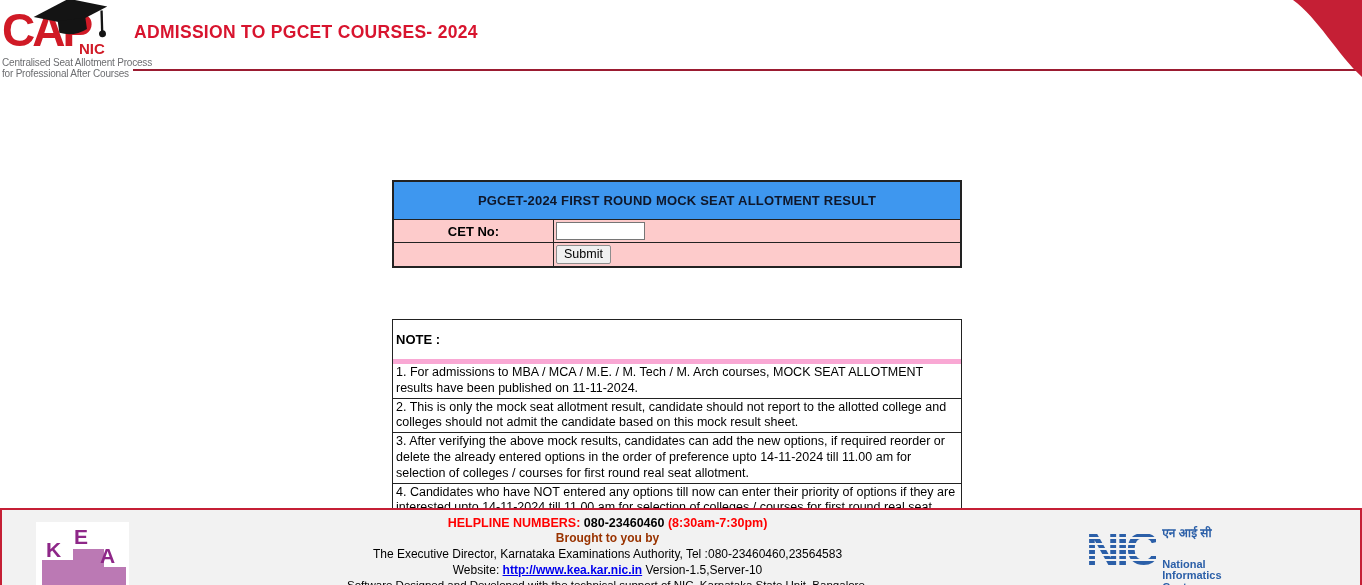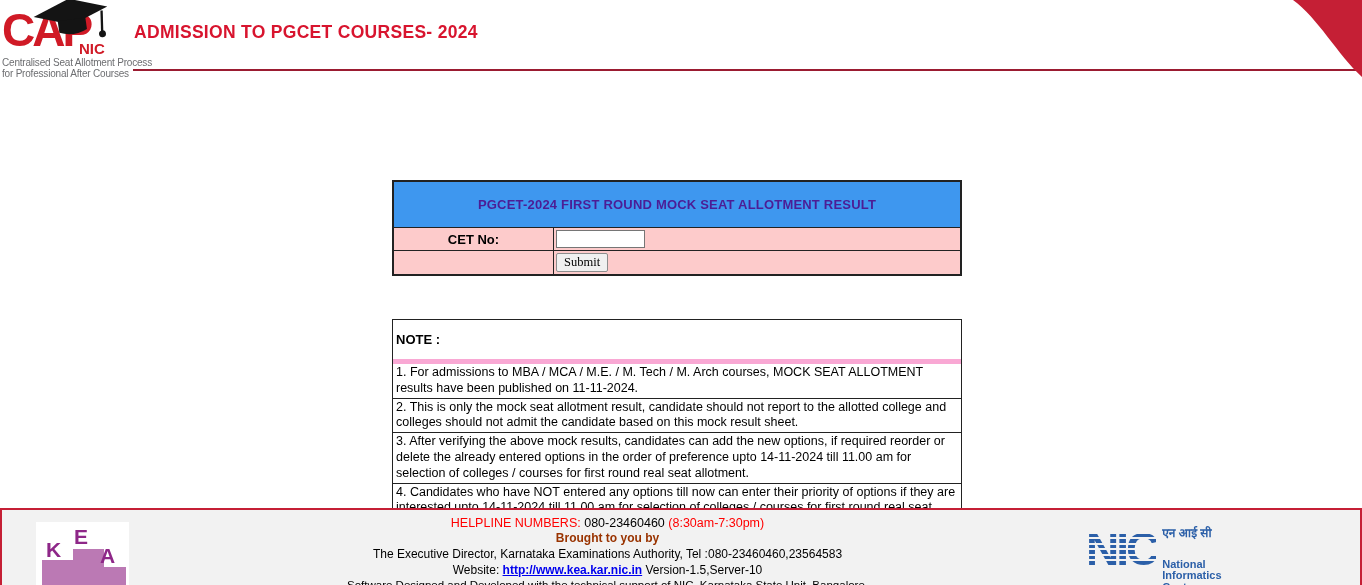--- a/index.html
+++ b/index.html
@@ -16,30 +16,30 @@
   .nic-text { position:absolute; left:77px; bottom:1px; font-size:15px; font-weight:bold; color:#d01a26; letter-spacing:0; }
   .cap-svg { position:absolute; left:30px; top:-5px; width:78px; height:48px; z-index:2; }
   .tagline { font-size:10px; color:#6d6e71; line-height:10.5px; white-space:nowrap; letter-spacing:-0.2px; }
 
   .page-title { position:absolute; left:134px; top:22px; font-size:17.5px; font-weight:bold; color:#d8142e; letter-spacing:0.3px; white-space:nowrap; }
   .header-rule { position:absolute; left:133px; top:69px; width:1225px; height:2px; background:#9b1c31; }
   .swoosh { position:absolute; right:0; top:0; width:69px; height:79px; }
 
   
   .form-table { position:absolute; left:392px; top:180px; width:570px; border:2px solid #222; background:#fdcbcb; }
-  .form-header { height:46px; background:#3e97ef; border-bottom:1px solid #222; color:#4c1d95; font-weight:bold; font-size:13px;
+  .form-header { height:38px; background:#3e97ef; border-bottom:1px solid #222; color:#0f172a; font-weight:bold; font-size:13px;
                  display:flex; align-items:center; justify-content:center; letter-spacing:0.2px; }
   .form-row { display:flex; height:23px; }
   .form-row.first { border-bottom:1px solid #222; }
   .label-cell { width:160px; border-right:1px solid #222; display:flex; align-items:center; justify-content:center;
                 font-weight:bold; font-size:13px; }
   .input-cell { flex:1; display:flex; align-items:center; padding-left:2px; }
   .cet-input { width:89px; height:18px; border:1px solid #767676; font-size:12px; padding:0 2px; font-family:inherit; background:#fff; }
   .submit-btn { font-size:12.5px; padding:1px 7px; height:19px; background:#f0f0f0; border:1px solid #8d8d8d;
-                border-radius:2px; font-family:Liberation Serif, serif; color:#000; line-height:15px; }
+                border-radius:2px; font-family:Liberation Sans, sans-serif; color:#000; line-height:15px; }
 
   
   .note-table { position:absolute; left:392px; top:319px; width:570px; border:1px solid #222; background:#fff; }
   .note-heading { font-size:13px; font-weight:bold; padding:12px 3px; border-bottom:5px solid #f9a8d4; }
   .note-row { font-size:12.5px; line-height:15.8px; padding:1px 3px; border-bottom:1px solid #222; }
   .note-row:last-child { border-bottom:none; }
 
   
   .footer { position:absolute; left:0; top:508px; width:1362px; height:92px; background:#f2f2f2;
             border:2px solid #c51f35; display:flex; z-index:10; }
@@ -48,21 +48,21 @@
   .kea-k { left:10px; top:16px; }
   .kea-e { left:38px; top:3px; }
   .kea-a { left:64px; top:22px; }
   .kea-step { position:absolute; bottom:0; background:#bb79b4; }
   .step-l { left:6px;  width:31px; top:38px; }
   .step-c { left:37px; width:31px; top:27px; }
   .step-r { left:68px; width:22px; top:45px; }
 
   .footer-center { flex:1; text-align:center; padding-top:6px; font-size:12px; color:#000; }
   .fline { margin-top:2px; white-space:nowrap; }
-  .helpline { font-size:12.5px; font-weight:normal; margin-top:0; }
+  .helpline { font-size:12.5px; font-weight:bold; margin-top:0; }
   .red { color:#ff0000; }
   .brought { color:#993300; font-weight:bold; margin-top:1px; }
   .site-link { color:#0000ee; font-weight:bold; text-decoration:underline; }
   .version { }
   .software-line { font-size:11.5px; }
 
   .nic-box { flex:none; width:218px; margin:18px 56px 0 0; display:flex; align-items:flex-start; }
   .nic-letters { font-size:46px; font-weight:900; letter-spacing:-3px; color:#2b5fa8; line-height:42px; }
   @supports (-webkit-background-clip: text) {
     .nic-letters {

